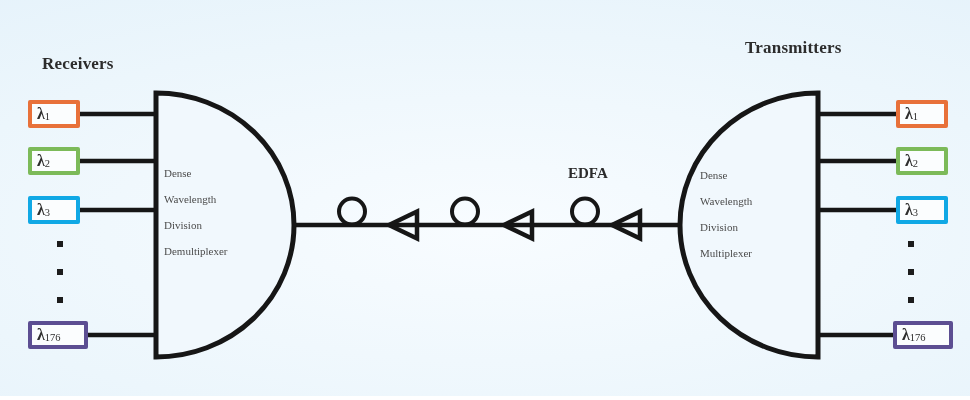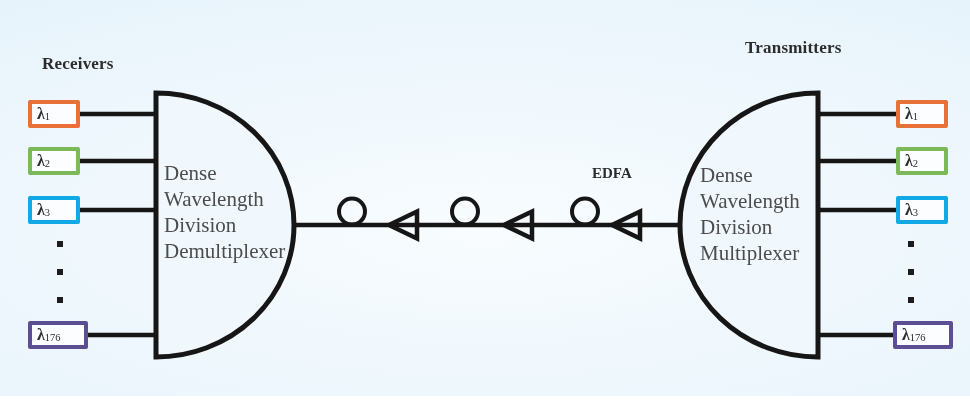--- a/index.html
+++ b/index.html
@@ -11,21 +11,21 @@
   }
   svg.layer { position:absolute; left:0; top:0; width:970px; height:400px; }
   .stroke { stroke:#161616; fill:none; }
   .shape  { stroke:#161616; fill:#f1f8fd; }
 
   .title {
     position:absolute; font-size:17px; font-weight:700; color:#2c2c2c; letter-spacing:.2px;
     line-height:20px;
   }
   .device-label {
-    position:absolute; font-size:21px; font-weight:400; color:#4c4c4c;
+    position:absolute; font-size:11px; font-weight:400; color:#4c4c4c;
     line-height:26px; white-space:pre-line;
   }
   .mid-label {
     position:absolute; font-size:15px; font-weight:700; color:#2b2b2b; line-height:18px;
   }
   .chbox {
     position:absolute; width:52px; height:28px; box-sizing:border-box;
     background:#fbfdfe; border:4px solid #888; border-radius:2px;
     display:flex; align-items:center; padding-left:5px;
   }
@@ -71,21 +71,21 @@
 
   <div class="device-label" style="left:164px; top:160px;">Dense
 Wavelength
 Division
 Demultiplexer</div>
   <div class="device-label" style="left:700px; top:162px;">Dense
 Wavelength
 Division
 Multiplexer</div>
 
-  <div class="mid-label" style="left:592px; top:164px;">EDFA</div>
+  <div class="mid-label" style="left:568px; top:164px;">EDFA</div>
 
   <div class="chbox" style="left: 28px; top: 100px; border-color: rgb(232, 113, 58);">
     <span class="lam">λ</span>
       <span class="lsub">1</span>
   </div>
   <div class="chbox" style="left: 28px; top: 147px; border-color: rgb(124, 186, 89);">
     <span class="lam">λ</span>
       <span class="lsub">2</span>
   </div>
   <div class="chbox" style="left: 28px; top: 196px; border-color: rgb(16, 168, 229);">

